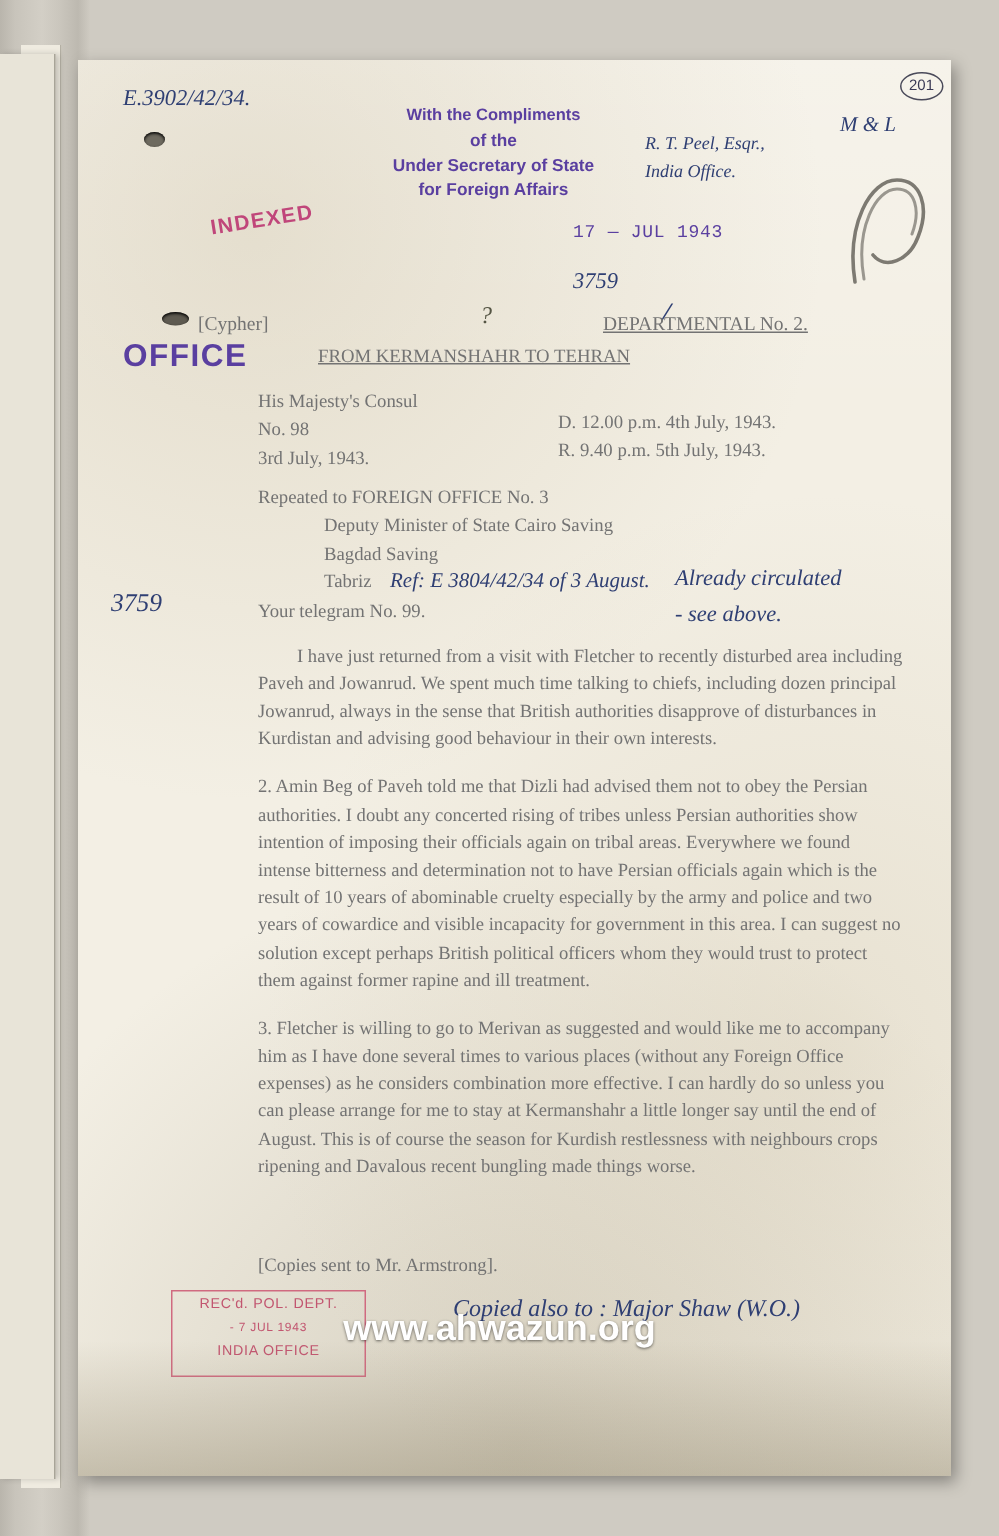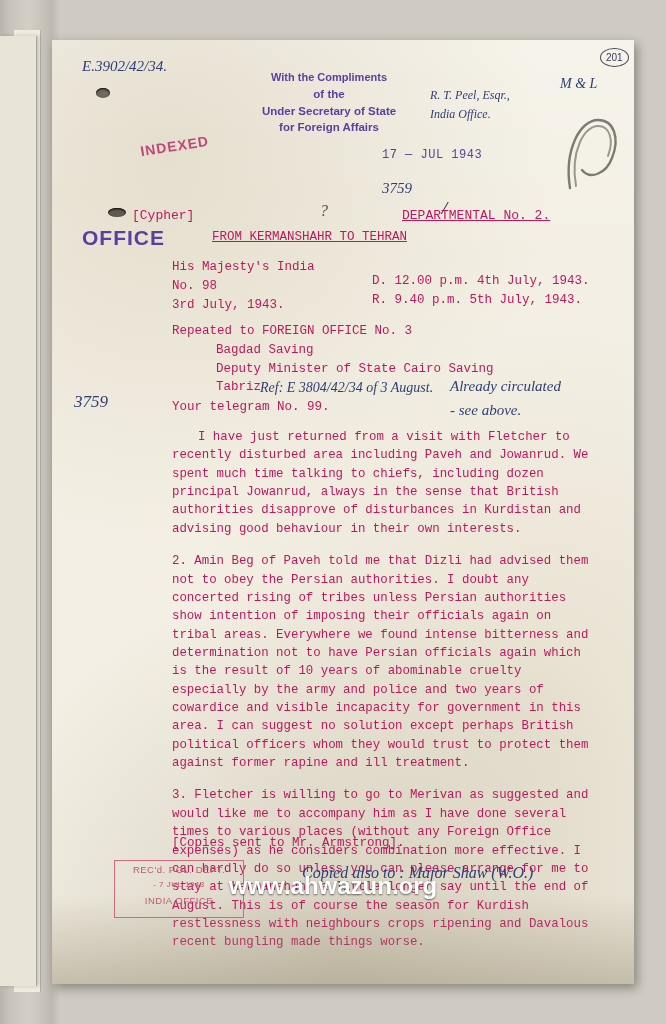--- a/index.html
+++ b/index.html
@@ -37,21 +37,21 @@
       radial-gradient(circle at 50% 98%, rgba(160,150,125,.35), rgba(0,0,0,0) 40%),
       linear-gradient(180deg, rgba(255,255,255,.25), rgba(0,0,0,0) 25%);
     pointer-events:none;
   }
   
   #page:after{
     content:"";position:absolute;left:0;right:0;bottom:0;height:90px;
     background:linear-gradient(180deg,rgba(168,158,132,0),rgba(150,140,115,.45));
     pointer-events:none;
   }
-  .tw{ font-family:Liberation Mono, monospace; color:#be185d; }
+  .tw{ font-family:Liberation Serif, serif; color:#737373; }
   .hand{ font-family:"Liberation Serif",serif; font-style:italic; color:#2f3f73; }
   .stamp{ font-family:"Liberation Sans",sans-serif; }
 
   
   .hole{position:absolute;width:14px;height:10px;border-radius:50%;
         background:#6e6a5f;box-shadow:inset 0 1px 2px #000;}
   
   #clip{position:absolute;right:12px;top:70px;width:58px;height:86px;}
   
   #ref{position:absolute;left:30px;top:18px;font-size:15px;}
@@ -151,34 +151,34 @@
     <div id="dashmark">⁄</div>
 
     <div id="cypher" class="tw">[Cypher]</div>
     <div id="qmark" class="hand">?</div>
     <div id="dept" class="tw"><u>DEPARTMENTAL No. 2.</u></div>
 
     <div id="secret">OFFICE</div>
     <div id="fromto" class="tw">FROM KERMANSHAHR TO TEHRAN</div>
 
     <div id="consul" class="tw">
-      <div>His Majesty's India</div>
+      <div>His Majesty's Consul</div>
       <div>No. 98</div>
       <div>3rd July, 1943.</div>
     </div>
 
     <div id="drtimes" class="tw">
       <div>D.   12.00 p.m. 4th July, 1943.</div>
       <div>R.    9.40 p.m. 5th July, 1943.</div>
     </div>
 
     <div id="repeated" class="tw">
       <div>Repeated to FOREIGN OFFICE No. 3</div>
+      <div style="padding-left:44px">Deputy Minister of State Cairo Saving</div>
       <div style="padding-left:44px">Bagdad Saving</div>
-      <div style="padding-left:44px">Deputy Minister of State Cairo Saving</div>
       <div style="padding-left:44px">Tabriz</div>
     </div>
 
     <div id="num3759" class="hand">3759</div>
     <div id="refhand" class="hand">Ref: E 3804/42/34 of 3 August.</div>
     <div id="yourtel" class="tw">Your telegram No. 99.</div>
     <div id="already" class="hand">
       <div>Already circulated</div>
       <div>- see above.</div>
     </div>

